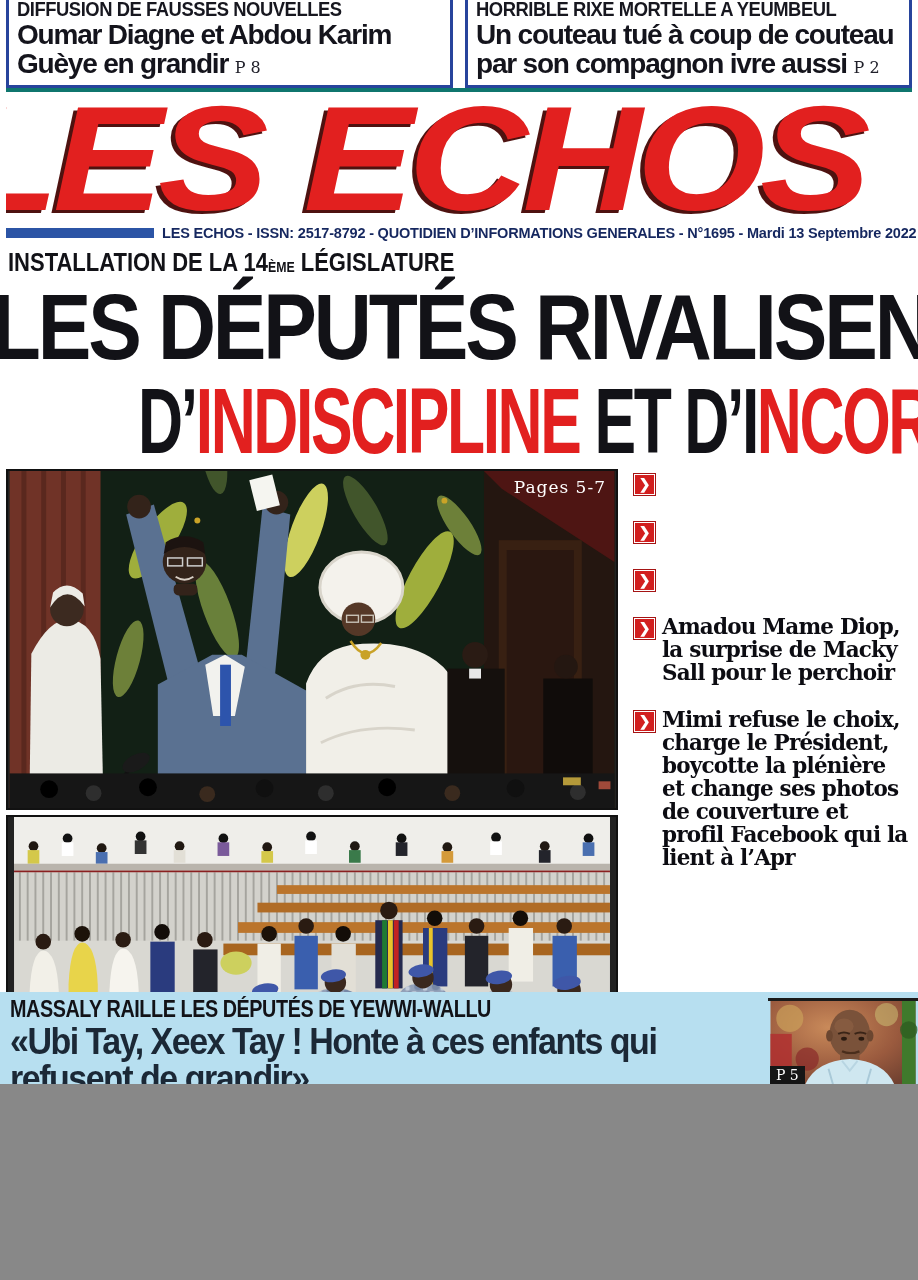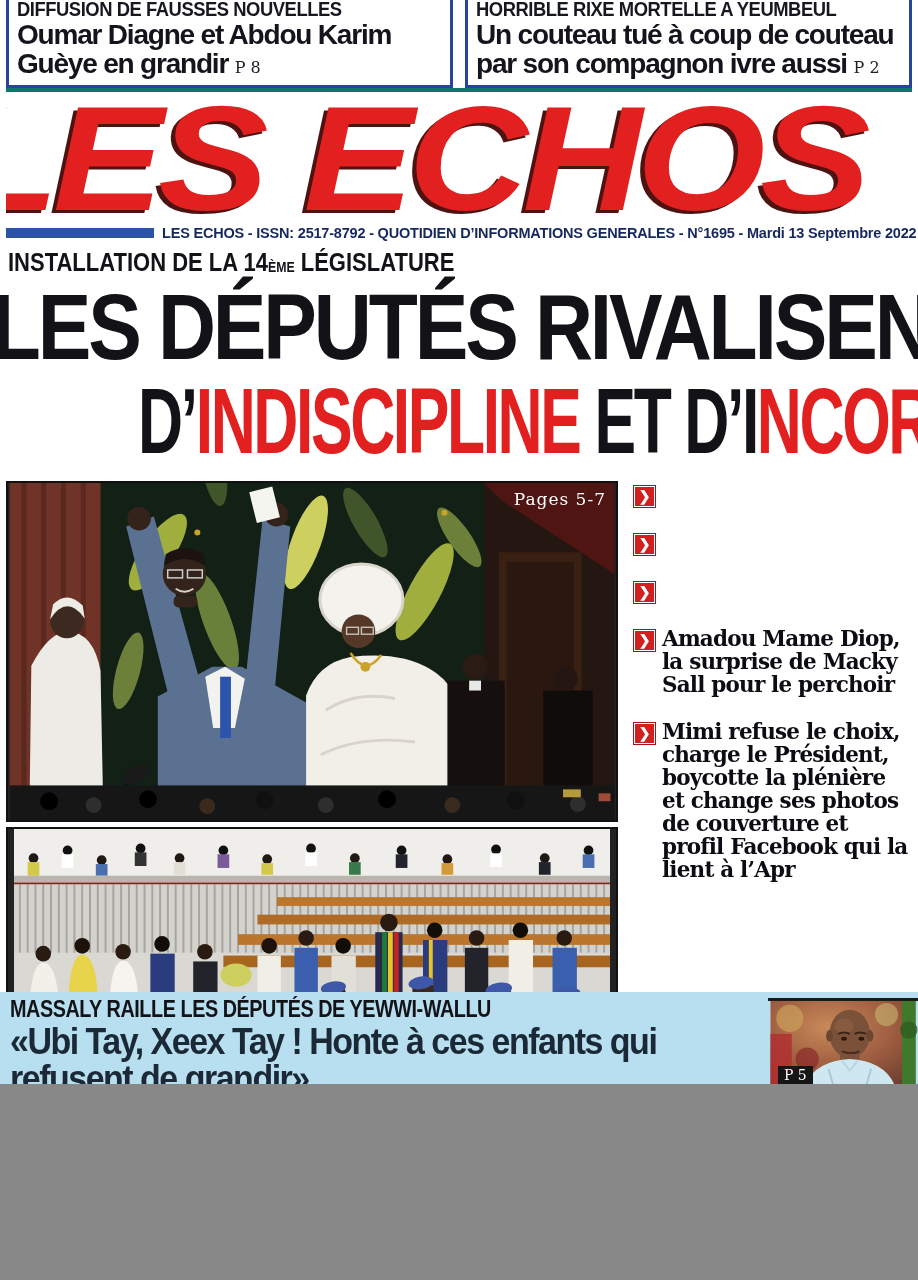--- a/index.html
+++ b/index.html
@@ -50,21 +50,21 @@
   .hl-scale {
     display:inline-block; white-space:nowrap; font-weight:bold;
     font-size:78px; letter-spacing:-3px; line-height:1.0;
     transform-origin:center top; color:#121217;
   }
   .hl-line1 .hl-scale { transform:scale(1.03,1.18); }
   .hl-line2 .hl-scale { transform:scale(0.80,1.18); }
   .c-red { color:#e2201f; }
   .c-black { color:#121217; }
   
-  .content { display:flex; margin-top:12px; height:688px; }
+  .content { display:flex; margin-top:0; height:688px; }
   .photos { flex:0 0 612px; display:flex; flex-direction:column; gap:5px; }
   .photo-frame { position:relative; border:2px solid #111; background:#222; overflow:hidden; }
   .photo1 { height:341px; }
   .photo2 { height:338px; }
   .photo-caption {
     position:absolute; top:6px; right:10px; color:#fff;
     font-family:"DejaVu Serif", serif; font-size:17px; letter-spacing:1px;
   }
   .bullets { list-style:none; padding:2px 0 0 16px; flex:1; }
   .bullets li { display:flex; gap:7px; margin-bottom:24px; }
@@ -90,21 +90,21 @@
   .banner-headline {
     font-weight:bold; font-size:34px; letter-spacing:-1.5px; line-height:1.0;
     color:#1b2836; transform:scale(1.0,1.08); transform-origin:left top;
   }
   .banner-photo {
     position:relative; flex:0 0 150px; margin:2px 0 0 4px; height:88px;
     border-top:3px solid #1a1a1a; overflow:hidden;
   }
   .banner-pref {
     position:absolute; left:2px; bottom:2px; background:#161616; color:#fff;
-    font-family:"DejaVu Serif", serif; font-size:14px; padding:1px 6px;margin-left:8px;
+    font-family:"DejaVu Serif", serif; font-size:14px; padding:1px 6px;
   }
   svg { display:block; }
 </style>
 </head>
 <body>
 
 <div class="page">
 
   <div class="top-strip">
     <div class="news-box">

